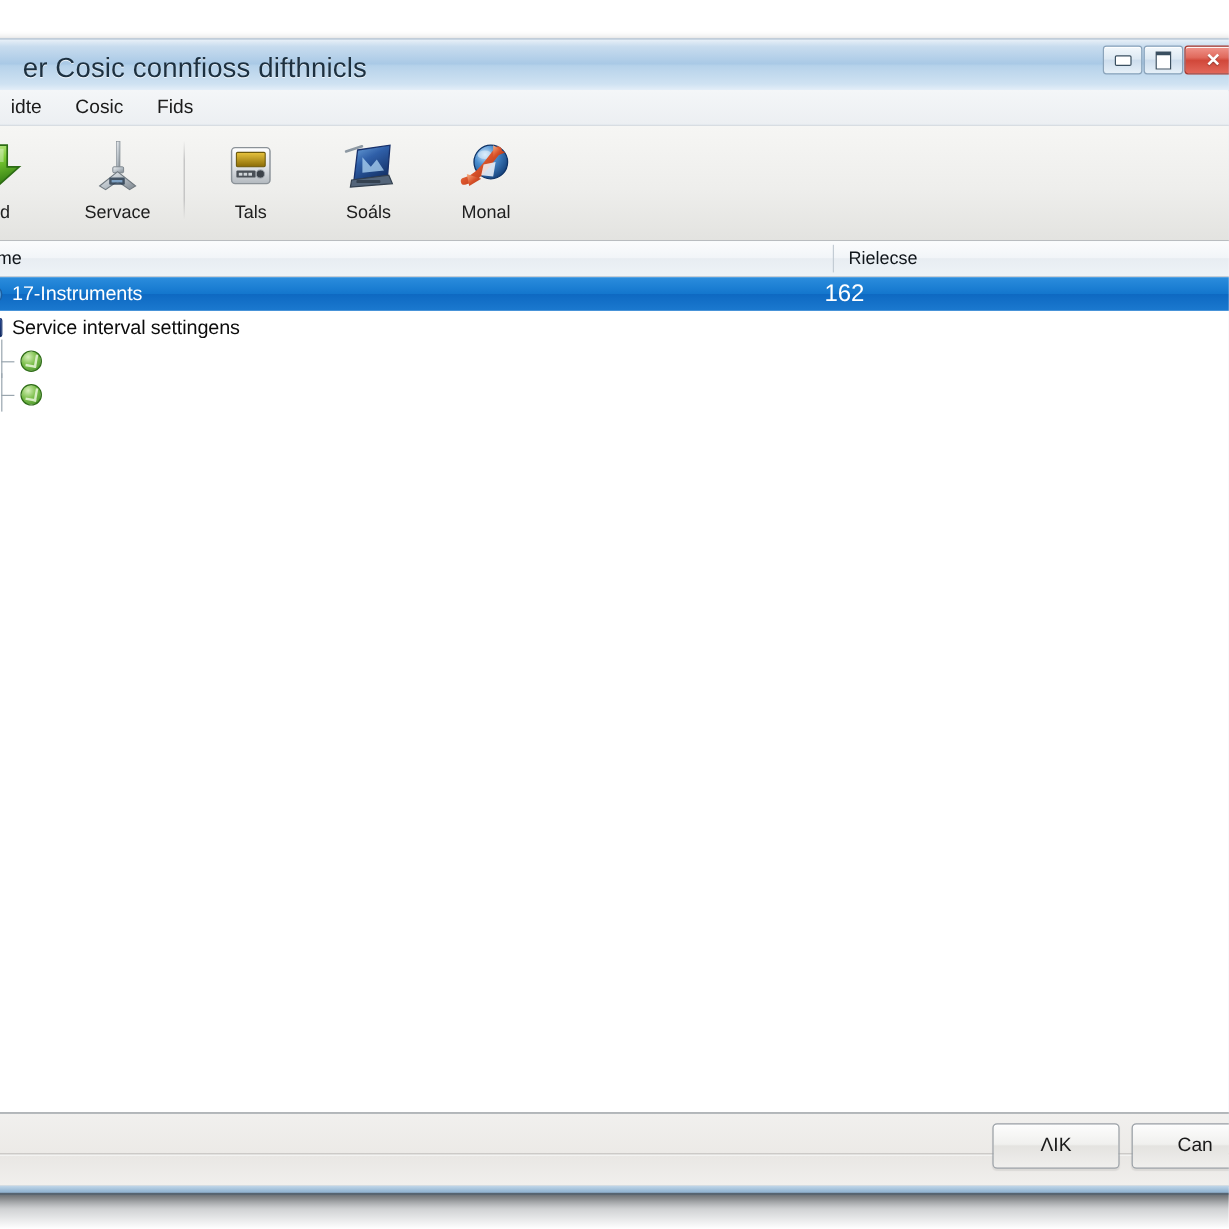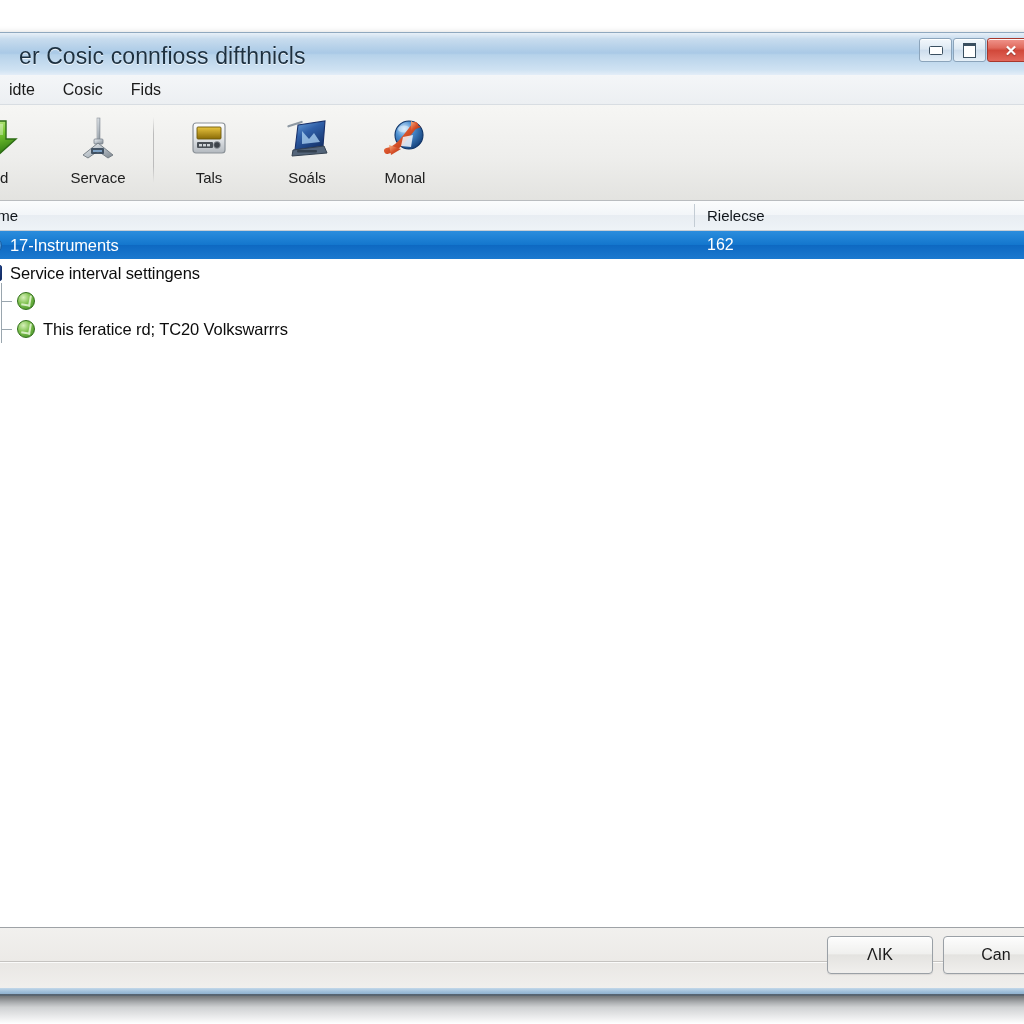--- a/index.html
+++ b/index.html
@@ -235,22 +235,22 @@
   .row-label {
     font-size: 16.5px;
     color: #0c0c0c;
     margin-left: 8px;
     letter-spacing: -0.1px;
     text-align: center;
   }
   .row.selected .row-label { color: #ffffff; }
   .row-release {
     position: absolute;
-    left: 708px;
-    font-size: 16px;
+    left: 688px;
+    font-size: 20px;
     color: #0c0c0c;
     padding-left: 12px;
   }
   .row.selected .row-release { color: #ffffff; }
 
   
   .indent-0 { padding-left: 2px; }
   .indent-1 { padding-left: 2px; }
   .indent-2 { padding-left: 14px; }
 
@@ -577,21 +577,20 @@
             <span class="tree-line"></span>
             <span class="ico ico-green-circle"></span>
           </div>
           <div class="row-release"></div>
         </div>
 
         <div class="row">
           <div class="row-name indent-2">
             <span class="tree-line"></span>
             <span class="ico ico-green-circle"></span>
-            <span class="row-label">This feratice rd; TC20 Volkswarrrs</span>
           </div>
           <div class="row-release"></div>
         </div>
 
       </div>
     </div>
 
     <div class="bottom-panel">
       <div class="panel-divider"></div>
       <div class="action-buttons">

